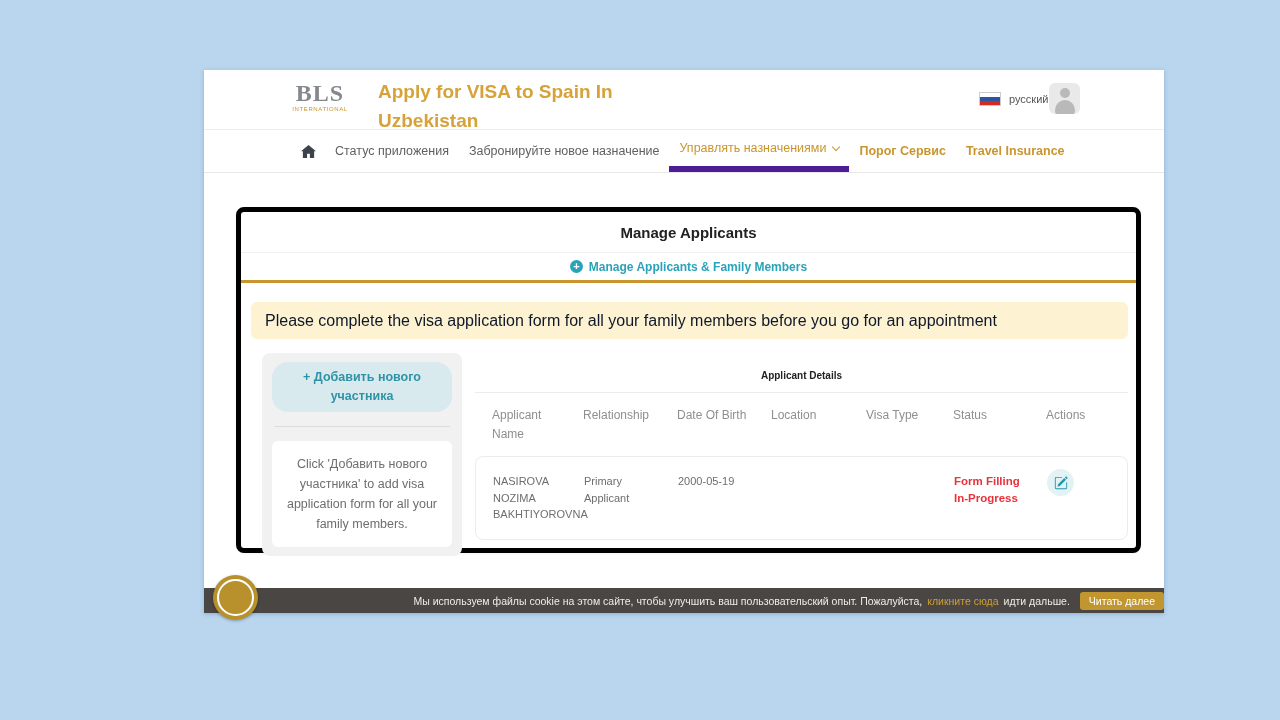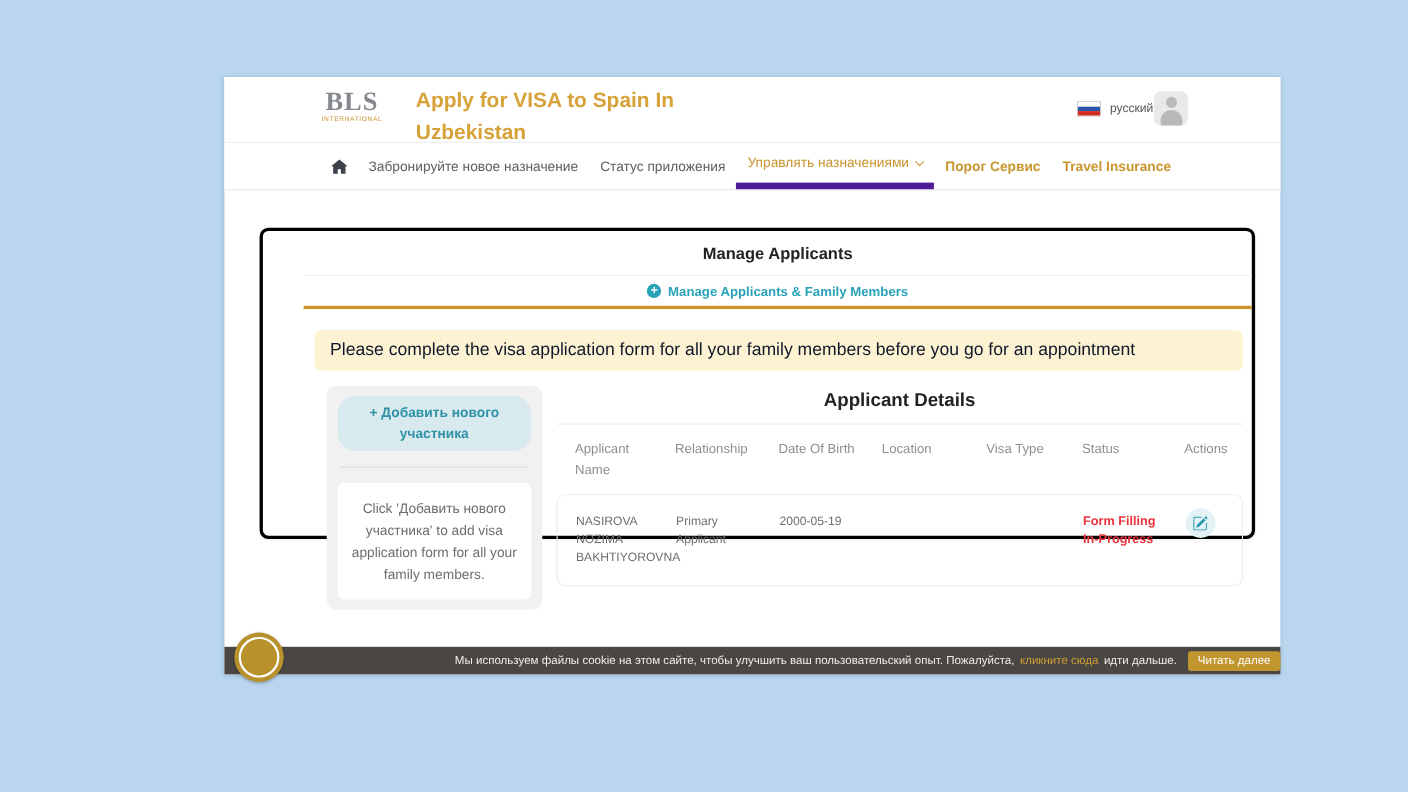--- a/index.html
+++ b/index.html
@@ -45,22 +45,22 @@
          display:flex; align-items:stretch; padding-left:88px; }
   .nav-item { display:flex; align-items:center; padding:0 10px; font-size:12.5px; color:#5f5f5f;
               cursor:pointer; white-space:nowrap; }
   .nav-home { padding:0 9px; }
   .nav-item.gold { color:#c9952d; font-weight:bold; }
   .nav-item.active { color:#c9952d; border-bottom:6px solid #4c1d95; }
   .chev { width:6px; height:6px; border-right:1.5px solid #c9952d; border-bottom:1.5px solid #c9952d;
           transform:rotate(45deg); margin:-3px 0 0 7px; display:inline-block; }
 
   
-  .card { position:absolute; left:32px; top:137px; width:905px; height:283px; background:#fff;
-          border:3px solid #000000; border-radius:8px; box-shadow:0 1px 3px rgba(0,0,0,.04);padding-left:37px; }
+  .card { position:absolute; left:32px; top:137px; width:905px; height:346px; background:#fff;
+          border:5px solid #000000; border-radius:8px; box-shadow:0 1px 3px rgba(0,0,0,.04); }
   .card-title { height:41px; line-height:41px; text-align:center; font-size:15px; font-weight:bold;
                 color:#222; border-bottom:1px solid #f0f0f0; }
   .tab-row { height:30px; display:flex; align-items:center; justify-content:center;
              border-bottom:3px solid #c9952d; cursor:pointer; }
   .plus-circle { width:13px; height:13px; border-radius:50%; background:#29a3b8; color:#fff;
                  font-size:11px; line-height:12px; text-align:center; font-weight:bold; }
   .tab-label { font-size:12px; font-weight:bold; color:#29a3b8; margin-left:6px; }
 
   .notice { margin:19px 8px 0 10px; height:37px; background:#fdf3d2; border-radius:6px;
             display:flex; align-items:center; padding-left:14px; font-size:16px; color:#0f172a; }
@@ -71,21 +71,21 @@
   .side { width:200px; min-height:191px; background:#f1f1f2; border-radius:8px; padding:9px 10px; }
   .add-btn { background:#d9eaee; border-radius:16px; min-height:45px; display:flex; align-items:center;
              justify-content:center; text-align:center; font-size:12.5px; font-weight:bold;
              color:#2e93a6; line-height:1.5; padding:6px 10px; cursor:pointer; }
   .side-div { border-top:1px solid #dcdcdc; margin:14px 2px; }
   .hint-card { background:#fff; border-radius:6px; padding:13px 9px; font-size:12.5px; color:#6e6e6e;
                text-align:center; line-height:1.6; }
 
   
   .tablewrap { flex:1; margin-left:13px; }
-  .tbl-title { text-align:center; font-size:17px; font-weight:bold; color:#222; margin-top:3px; }
+  .tbl-title { text-align:center; font-size:10px; font-weight:bold; color:#222; margin-top:17px; }
   .tbl-divider { border-bottom:1px solid #ececec; margin-top:11px; }
   .grid { display:grid; grid-template-columns:91px 94px 94px 95px 87px 93px auto; }
   .thead { padding:13px 0 0 17px; font-size:12px; color:#8f8f8f; line-height:1.55; }
   .thead > div { padding-right:14px; }
   .trow { margin-top:13px; border:1px solid #ececec; border-radius:8px; padding:16px 0 16px 17px;
           font-size:11px; color:#6e6e6e; line-height:1.5; min-height:77px; }
   .cell-name { padding-right:3px; text-transform:uppercase; }
   .cell { padding-right:14px; }
   .cell-status { font-weight:bold; color:#e8323c; font-size:11.5px; padding-right:16px; }
   .edit-btn { width:27px; height:27px; border-radius:50%; background:#e2f2f5; display:flex;
@@ -127,22 +127,22 @@
 
     <div class="avatar"></div>
   </div>
 
   <div class="nav">
     <div class="nav-item nav-home">
       <svg width="15" height="15" viewBox="0 0 16 16" fill="#3d434b">
           <path d="M8 1 0 7.6h2V15h4.5v-4.5h3V15H14V7.6h2L8 1z"></path>
         </svg>
     </div>
+    <div class="nav-item">Статус приложения</div>
     <div class="nav-item">Забронируйте новое назначение</div>
-    <div class="nav-item">Статус приложения</div>
     <div class="nav-item active">
       <span>Управлять назначениями</span>
       <span class="chev"></span>
     </div>
     <div class="nav-item gold">Порог Сервис</div>
     <div class="nav-item gold">Travel Insurance</div>
   </div>
 
   <div class="card">
     <div class="card-title">Manage Applicants</div>

